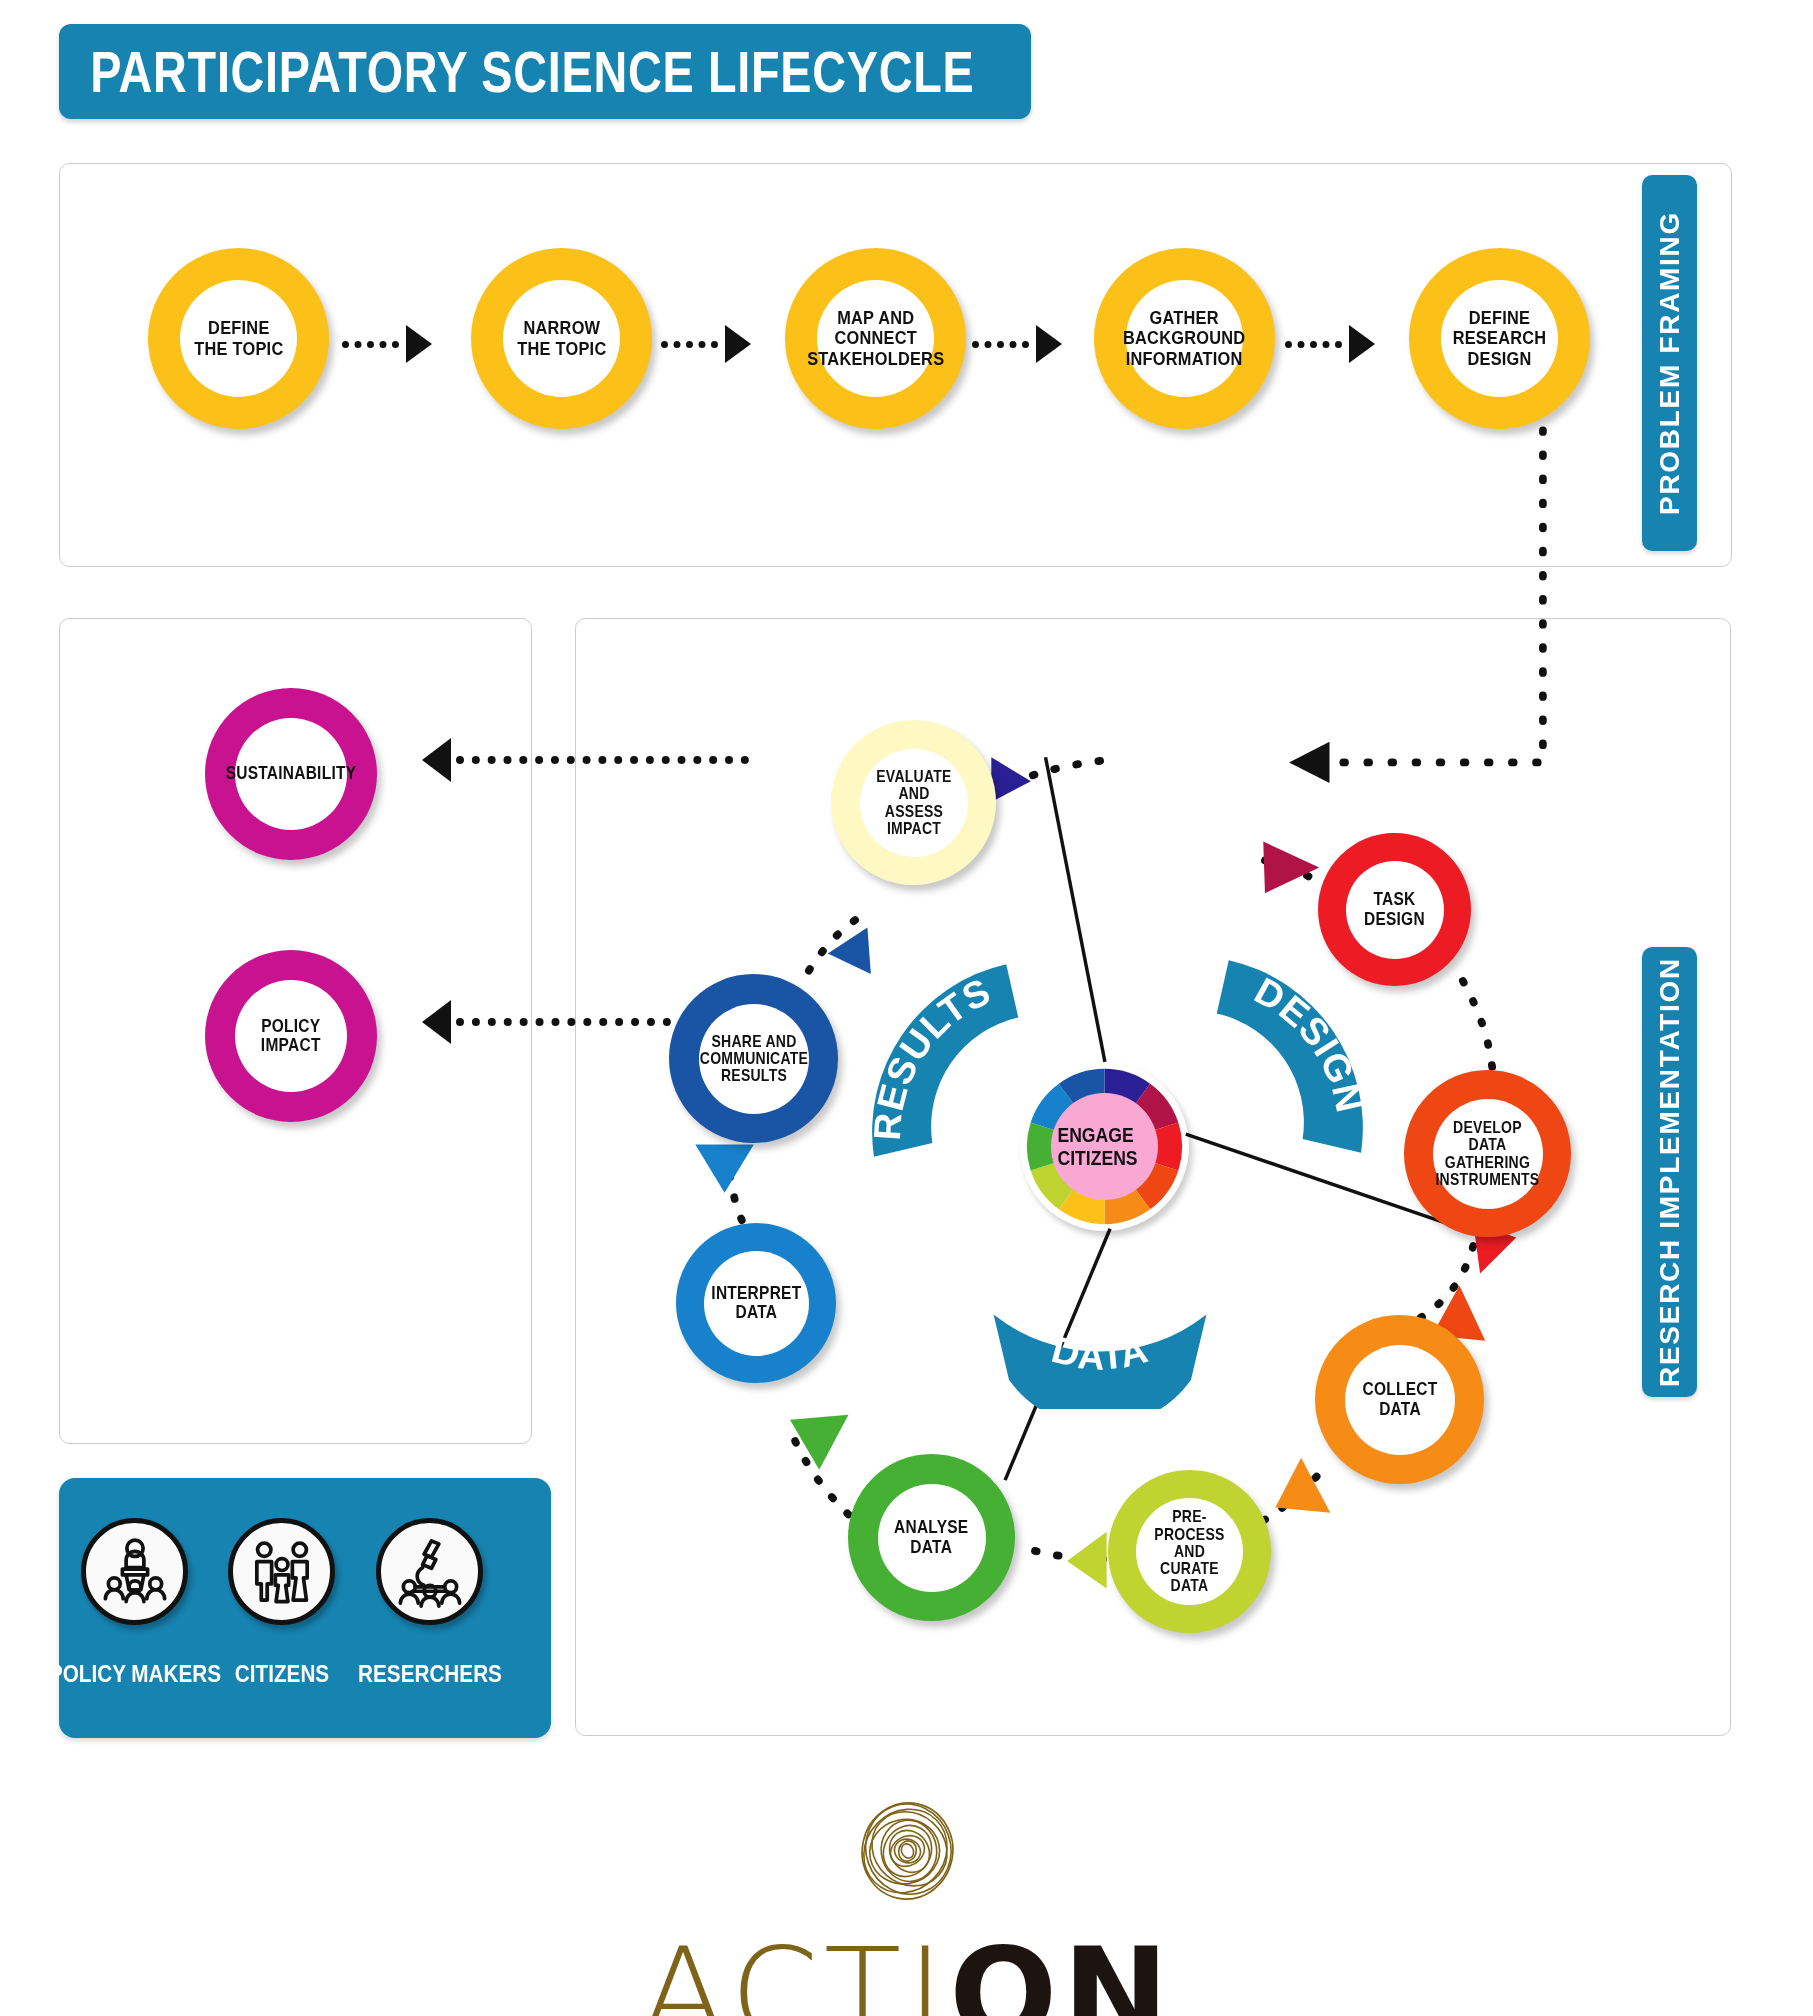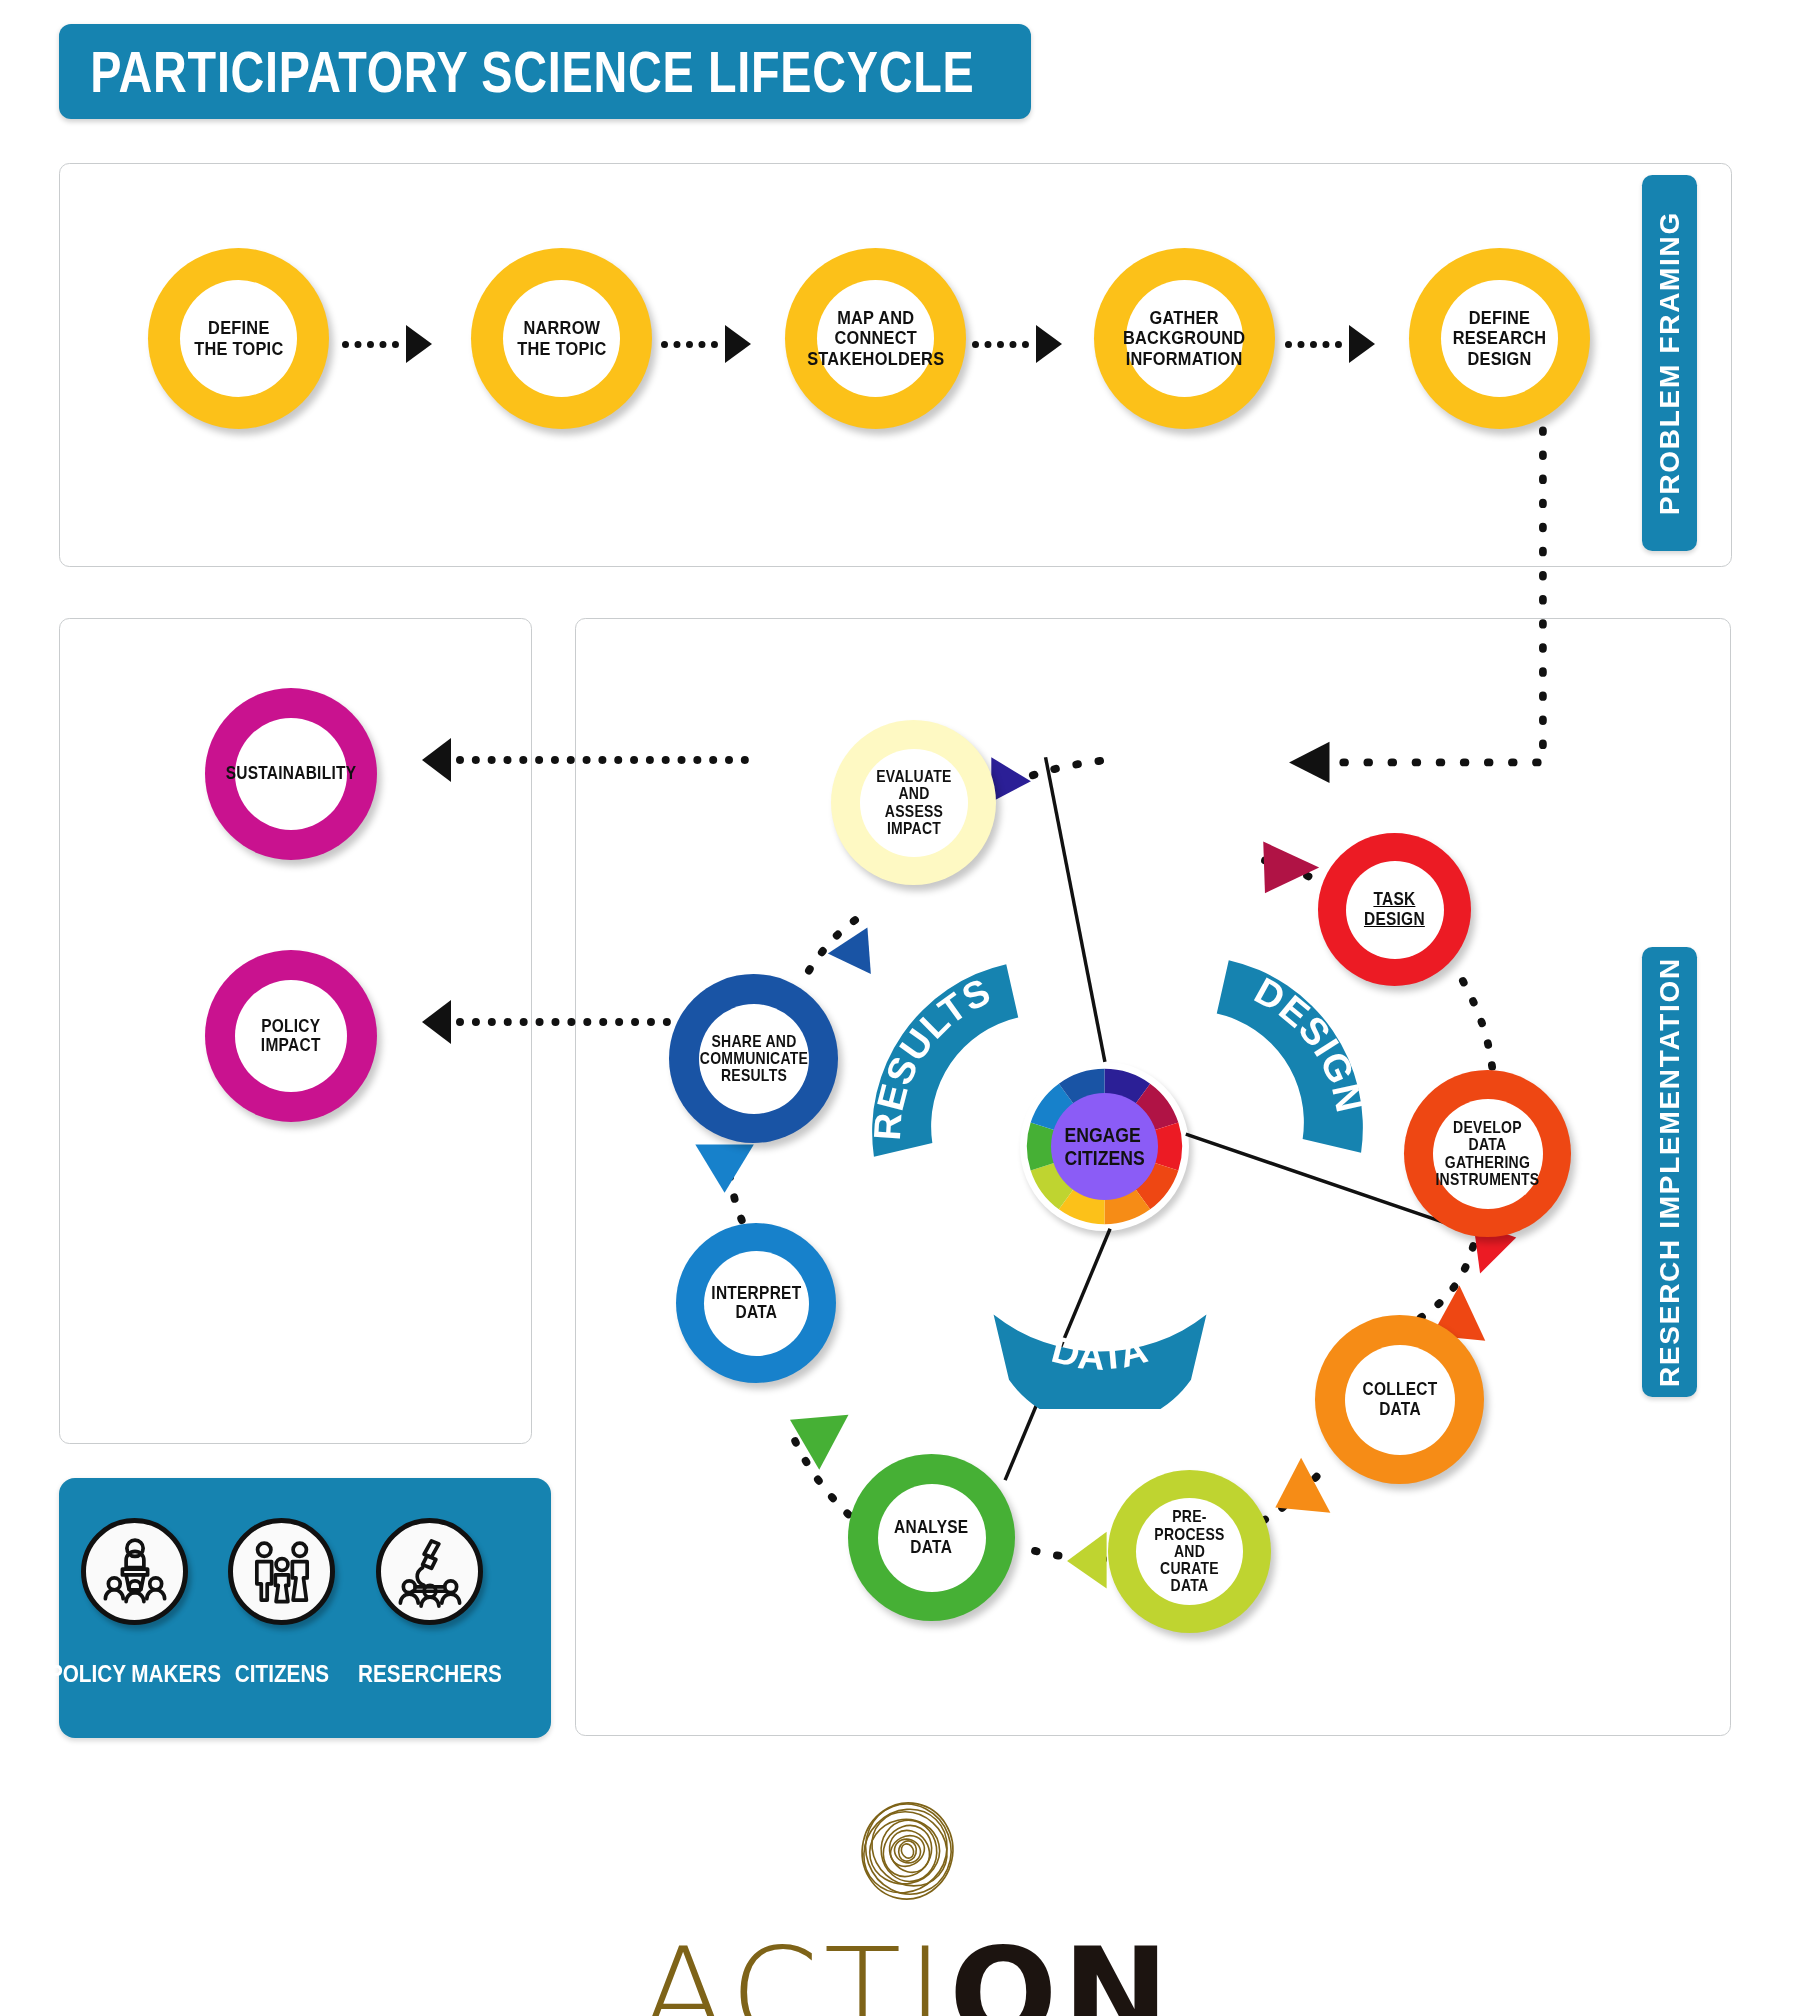--- a/index.html
+++ b/index.html
@@ -113,21 +113,21 @@
   #ba0 .dots { width: 293px; }
   #ba1 { left: 422px; top: 1000px; }
   #ba1 .dots { width: 215px; }
 
   
   .cyc .hole span { font-size: 18px; }
 
   #c-question { left: 1108px; top: 704px;  width: 162px; height: 162px; background: #b01345; }
   #c-question .hole { width: 105px; height: 105px; }
   #c-task     { left: 1318px; top: 833px;  width: 153px; height: 153px; background: #ec1b24; }
-  #c-task .hole { width: 98px; height: 98px; text-decoration: underline; }
+  #c-task .hole { width: 98px; height: 98px; }
   #c-instr    { left: 1404px; top: 1070px; width: 167px; height: 167px; background: #ee4713; }
   #c-instr .hole { width: 110px; height: 110px; }
   #c-instr .hole span { font-size: 16.3px; }
   #c-collect  { left: 1315px; top: 1315px; width: 169px; height: 169px; background: #f68c16; }
   #c-collect .hole { width: 110px; height: 110px; }
   #c-preproc  { left: 1108px; top: 1470px; width: 163px; height: 163px; background: #bfd430; }
   #c-preproc .hole { width: 107px; height: 107px; text-align: center; }
   #c-preproc .hole span { font-size: 16.3px; }
   #c-analyse  { left: 848px;  top: 1454px; width: 167px; height: 167px; background: #46b035; }
   #c-analyse .hole { width: 108px; height: 108px; }
@@ -142,22 +142,22 @@
 
   
   #hub {
     position: absolute; left: 1020px; top: 1062px;
     width: 169px; height: 169px; border-radius: 50%;
     box-shadow: 3.4px 5.2px 6.9px rgba(0,0,0,.2);
   }
   #hub .hub-hole {
     position: absolute; left: 31px; top: 31px;
     width: 107px; height: 107px; border-radius: 50%;
-    background: #8b5cf6; display: flex; flex-direction: column;
-    align-items: center; justify-content: center;
+    background: #f9a8d4; display: flex; flex-direction: column;
+    justify-content: center;
   }
   #hub .hub-hole span {
     color: #111; font-weight: bold; font-size: 20px; line-height: 1.12;
     transform: scaleX(.88); white-space: nowrap;
   }
 
   
   .arc-banner { position: absolute; }
   .arc-banner text {
     fill: #ffffff; font-family: "Liberation Sans", sans-serif;

